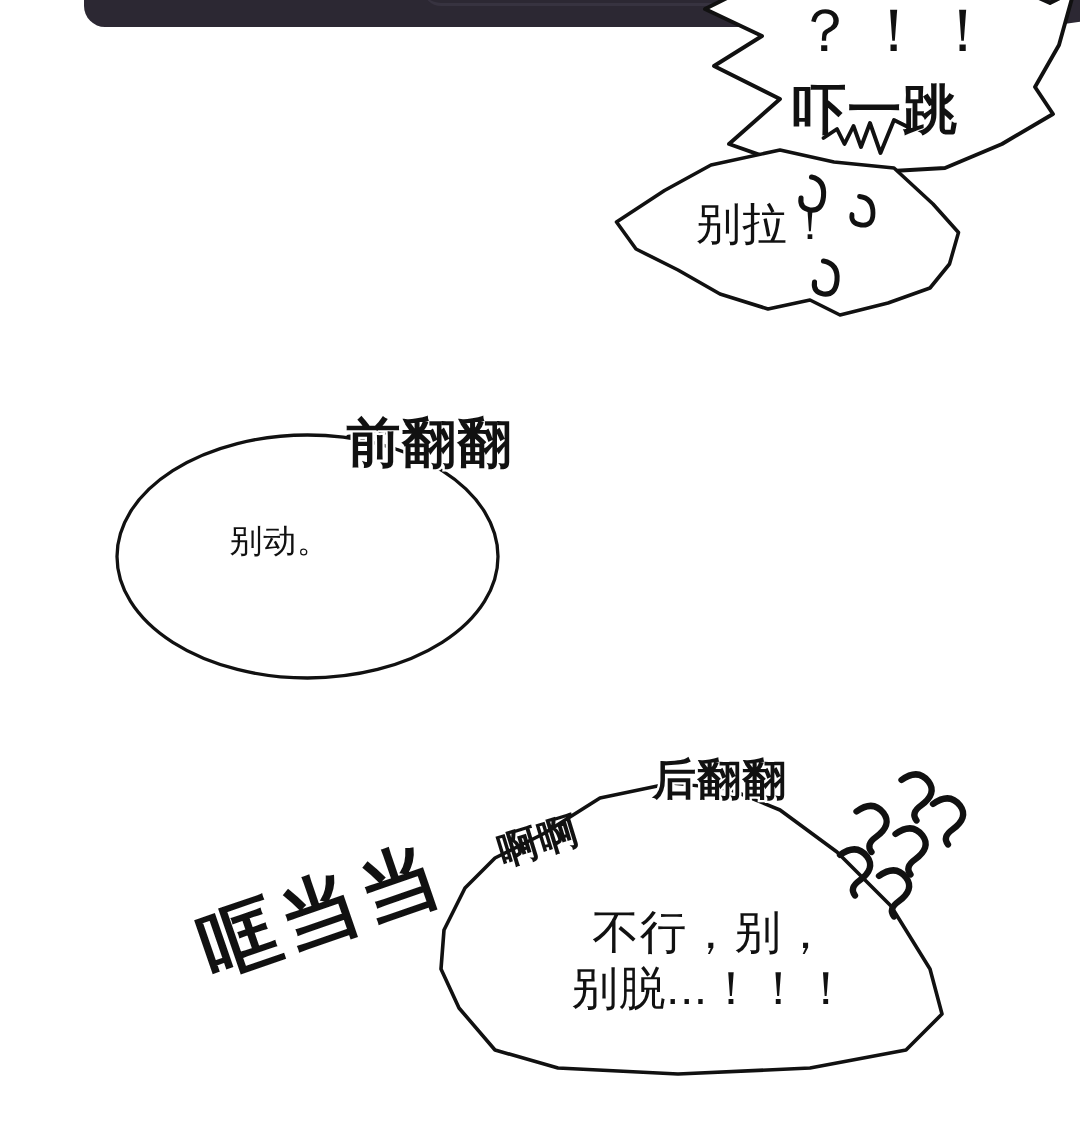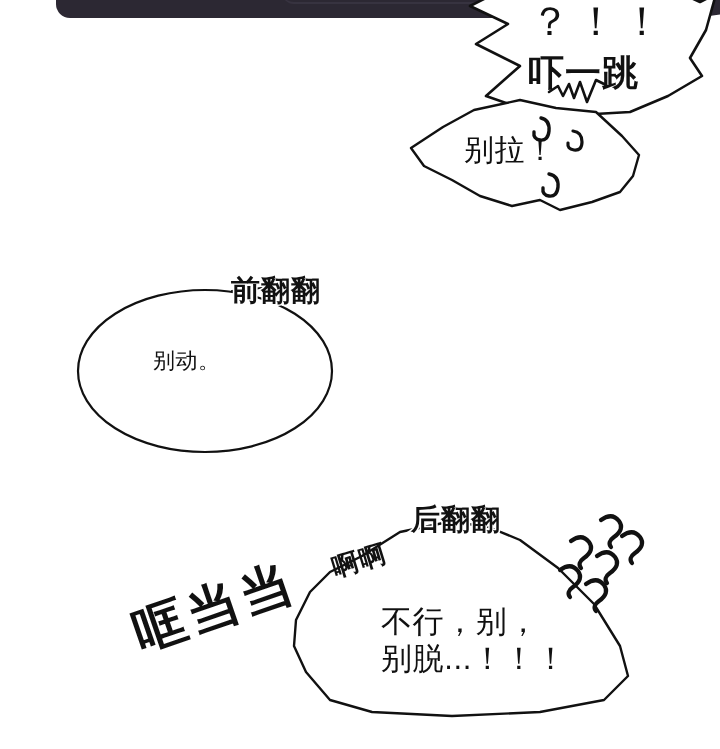--- a/index.html
+++ b/index.html
@@ -106,38 +106,39 @@
     left: 153px;
     top: 348px;
     font-size: 22px;
     font-weight: 500;
   }
   .t-no {
     left: 381px;
     top: 604px;
     font-size: 31px;
     font-weight: 500;
+    text-align: center;
   }
 
   
   .sfx-outline {
     position: absolute;
     font-weight: 700;
     color: #111111;
     -webkit-text-stroke: 3px #ffffff;
     paint-order: stroke fill;
     letter-spacing: 1px;
   }
   .sfx-front {
     left: 231px;
     top: 271px;
-    font-size: 29px;
+    font-size: 36px;
   }
   .sfx-back {
-    left: 411px;
+    left: 435px;
     top: 500px;
     font-size: 29px;
   }
 
   
   .sfx-bold {
     position: absolute;
     font-weight: 700;
     color: #111111;
   }

